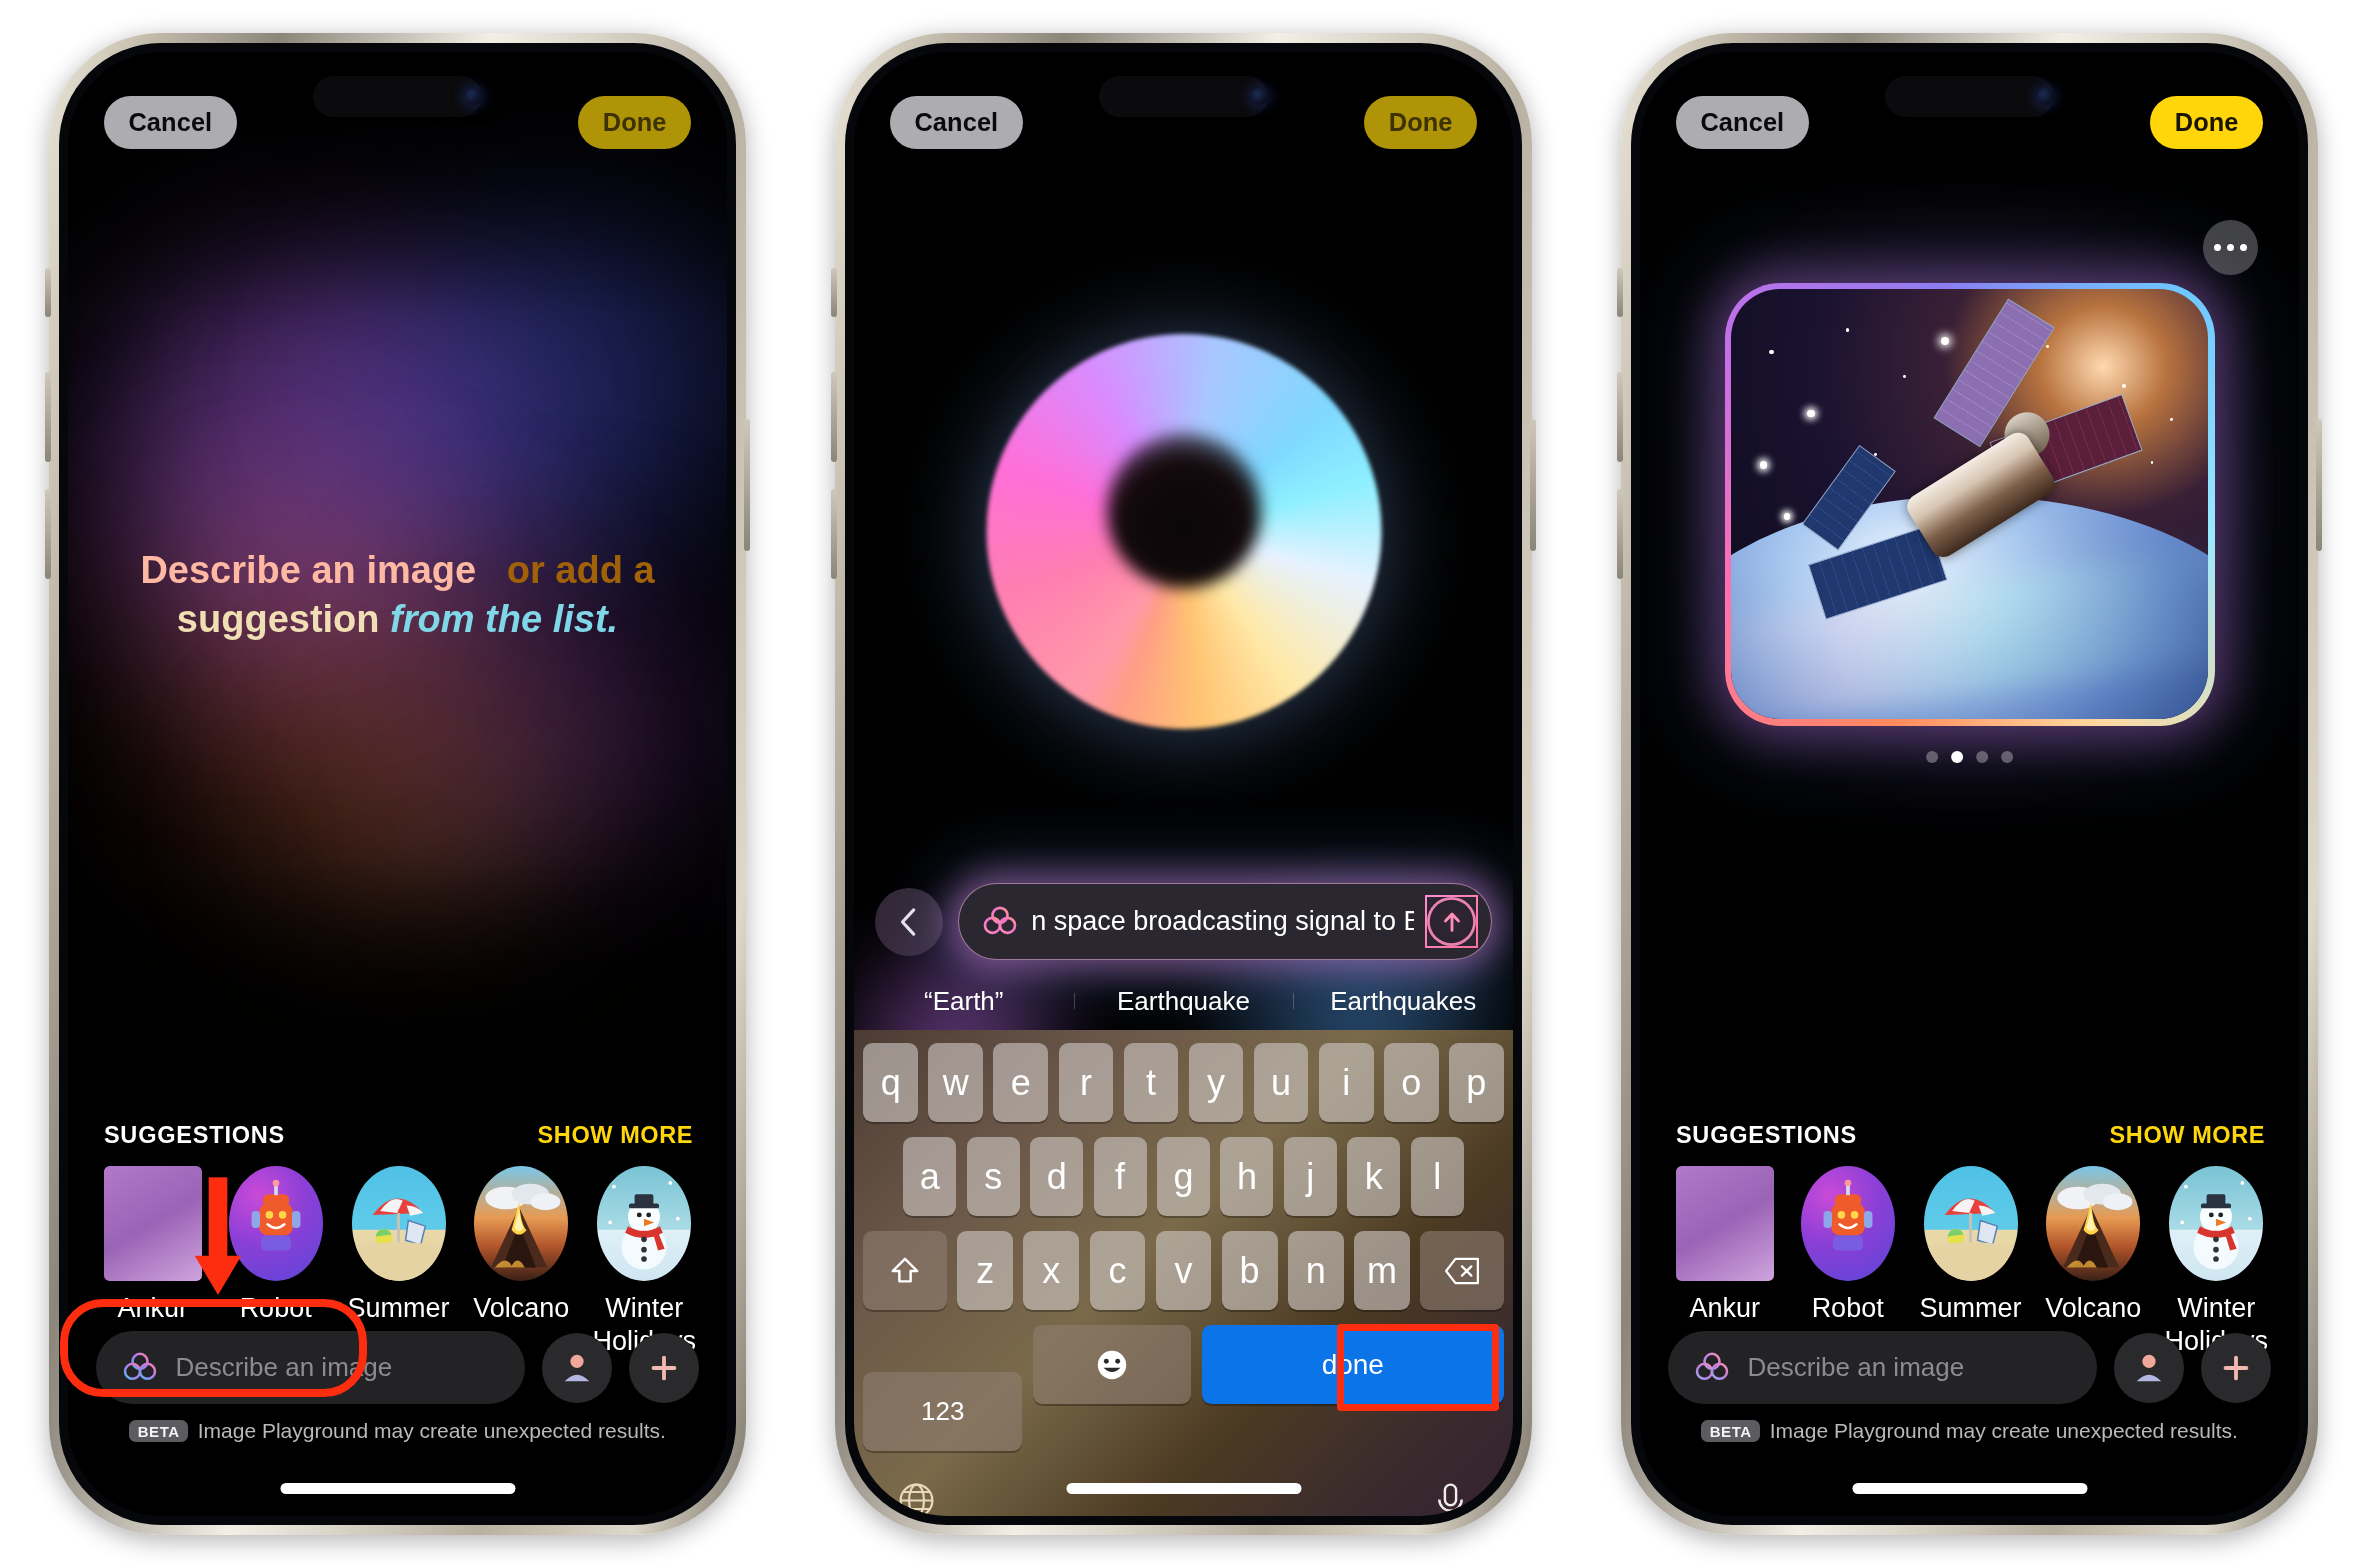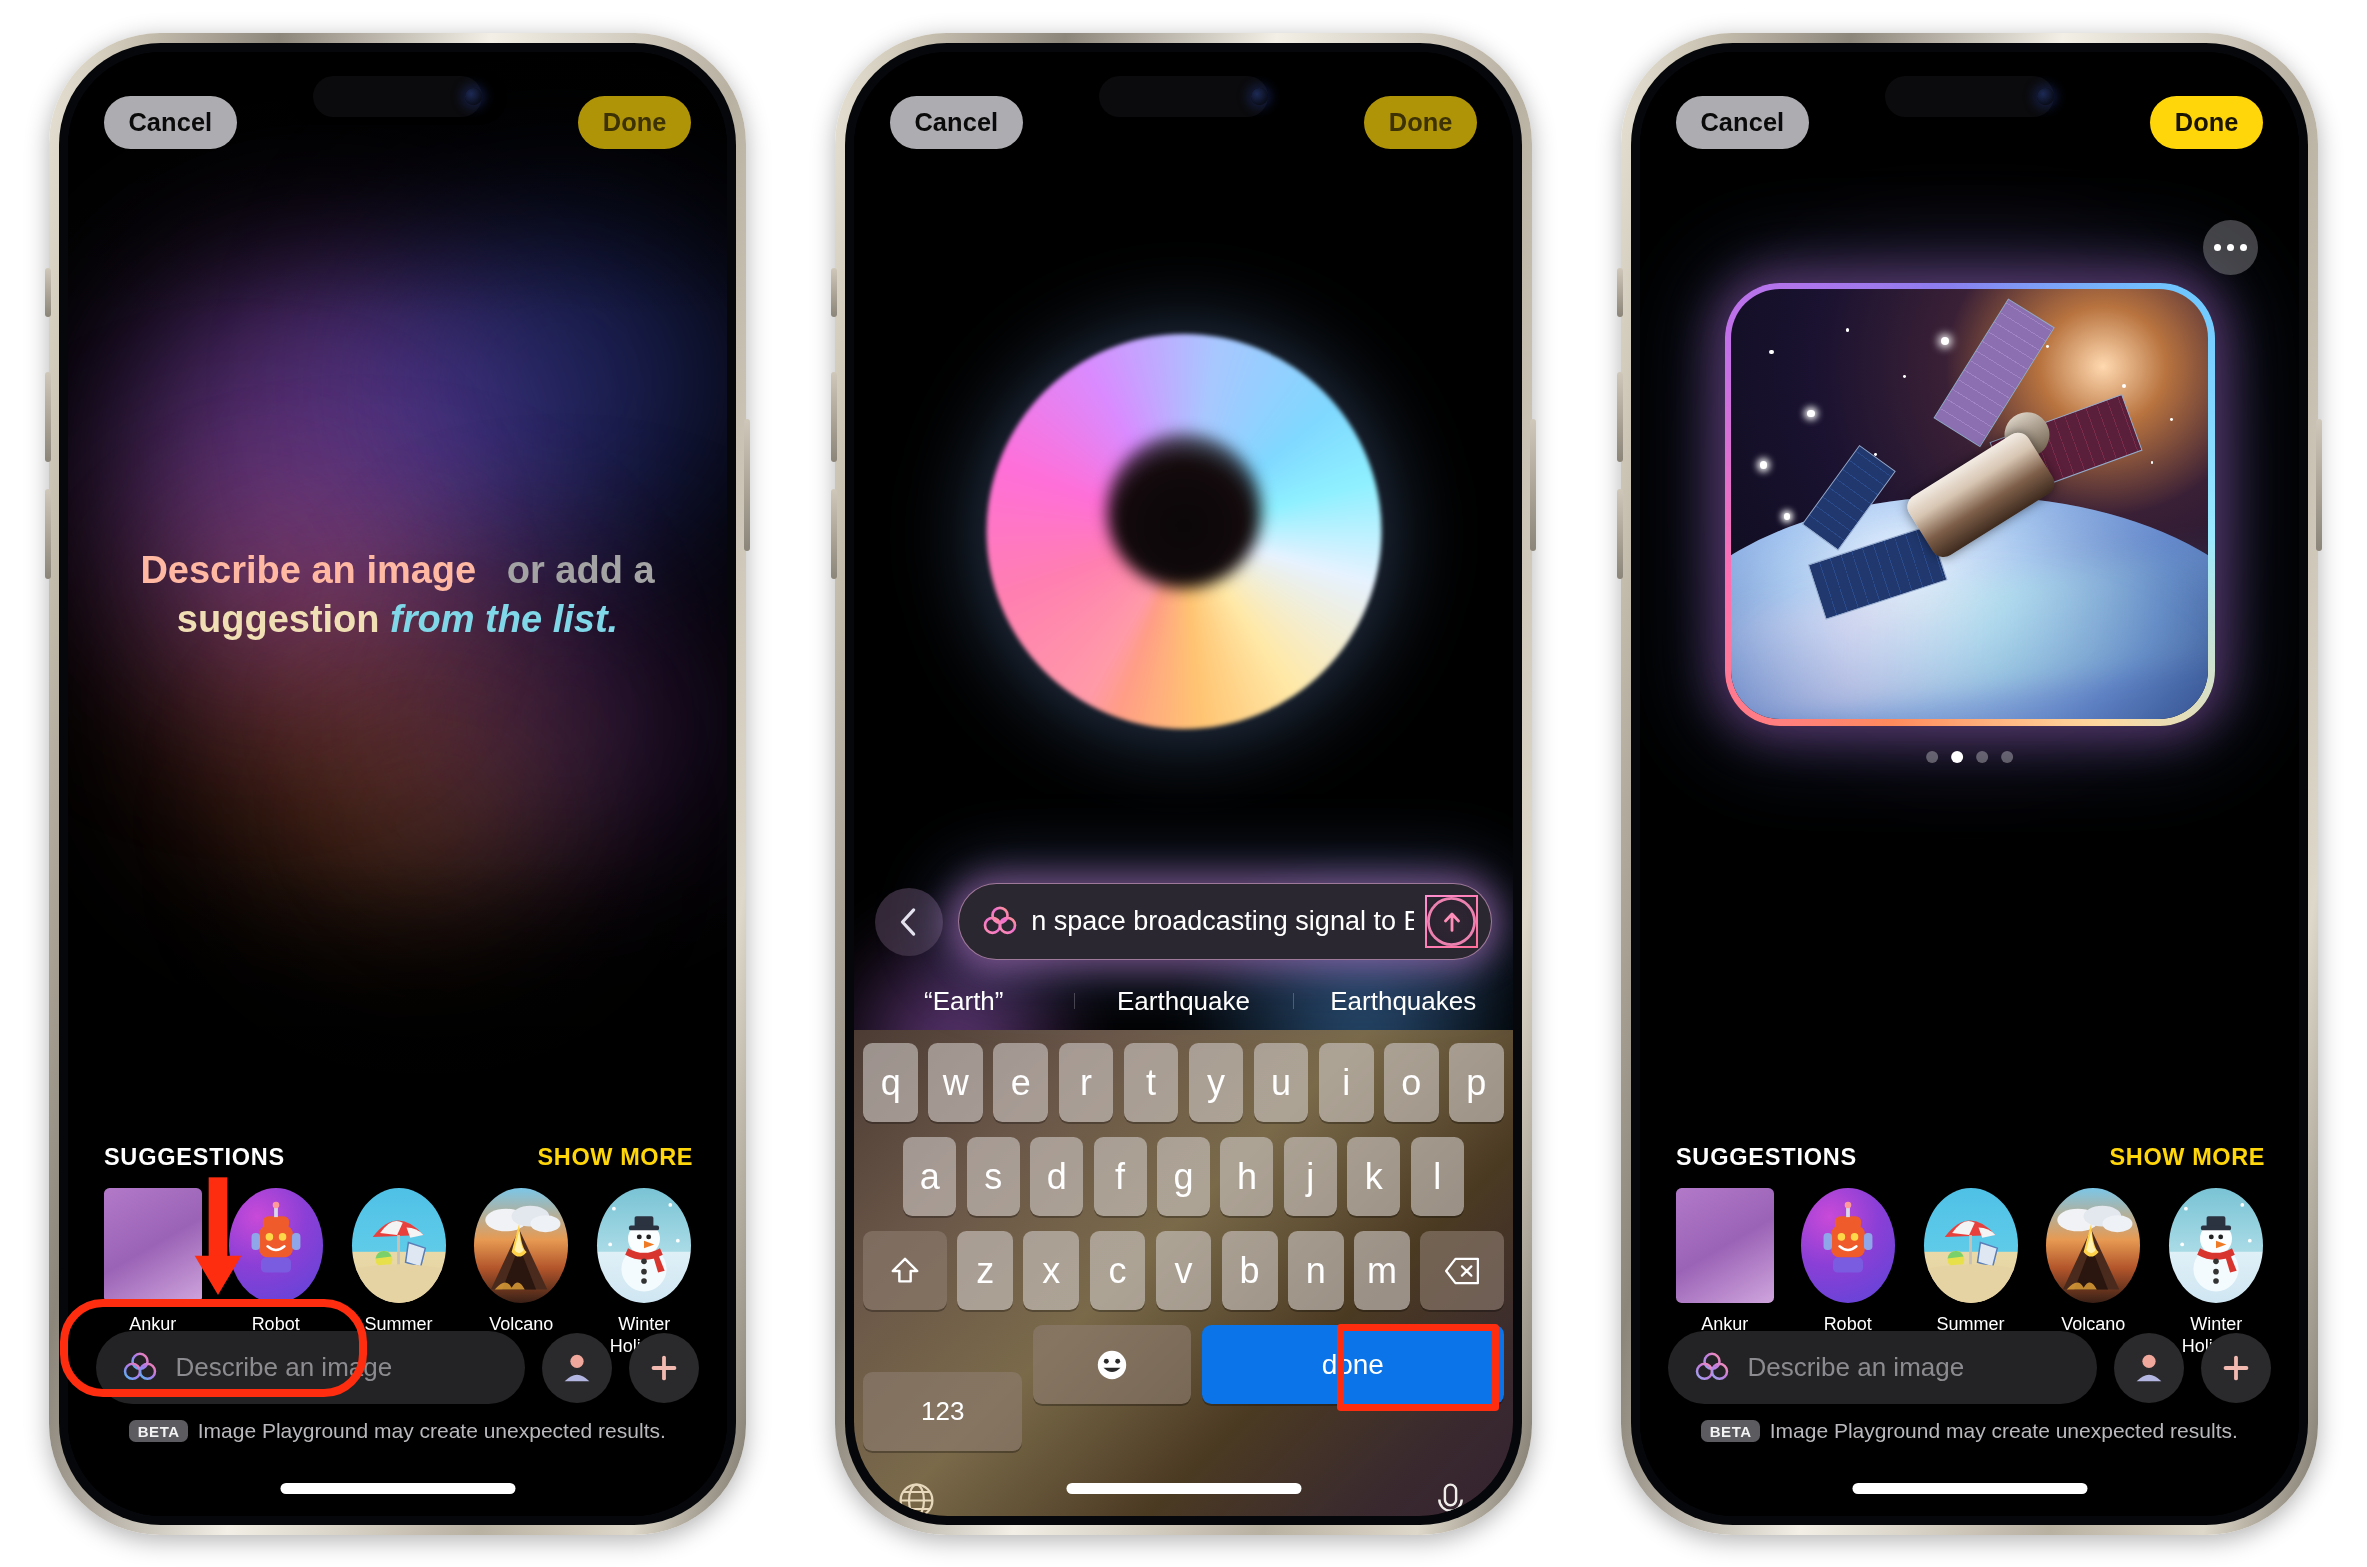--- a/index.html
+++ b/index.html
@@ -91,38 +91,38 @@
     position:absolute; inset:0;
     background: linear-gradient(180deg, rgba(0,0,0,.75) 0%, rgba(0,0,0,0) 18%, rgba(0,0,0,0) 55%, #000 78%, #000 100%);
   }
 
   .hero-text {
     position:absolute; left: 56px; right: 56px; top: 494px;
     text-align:center; font-size: 38px; font-weight: 700; line-height: 1.28;
     z-index: 4;
   }
   .hero-text span { display:inline; }
-  .g1 { color:#ffb9a3; } .g3 { color:#a3a3a3;margin-left:20px; } .g6 { color:#f0dfb4; } .g8 { color:#7fd7e8;font-style:italic; }
+  .g1 { color:#ffb9a3; } .g3 { color:#a16207;margin-left:20px; } .g6 { color:#f0dfb4; } .g8 { color:#7fd7e8;font-style:italic; }
 
   
   .sug-wrap { position:absolute; left:2px; right:0; bottom: 158px; z-index: 7; }
   .sug-head {
     display:flex; align-items:center; justify-content:space-between;
     padding: 0 34px; margin-bottom: 17px;
   }
   .sug-title { color:#fff; font-size: 23.5px; font-weight:600; letter-spacing:0.8px; }
   .sug-more  { color:#ffd60a; font-size: 23.5px; font-weight:700; letter-spacing:0.6px; cursor:pointer; }
   .sug-row { display:flex; align-items:flex-start; padding: 0 28px; gap: 13px; }
   .sug-item { width: 117px; display:flex; flex-direction:column; align-items:center; cursor:pointer; }
   .sug-thumb {
     width: 94px; height: 115px; border-radius: 50% / 50%;
     overflow:hidden; position:relative; flex:none;
   }
   .sug-thumb.square { border-radius: 5.6px; width:98px; }
-  .sug-label { margin-top: 11.3px; color:#fff; font-size: 18px; text-align:center; line-height:1.22; }
+  .sug-label { margin-top: 11.3px; color:#fff; font-size: 27px; text-align:center; line-height:1.22; }
 
   
   .th-ankur { background: linear-gradient(150deg,#b279c9,#9b63b6 50%,#cfa5dd); }
   .th-robot { background: radial-gradient(circle at 30% 25%, #c94ad8 0%, #8b3fd6 45%, #5b45d8 100%); }
   .th-summer{ background: linear-gradient(180deg,#4fc1e6 0%,#5fcbe9 55%,#e9d9a8 56%,#e6d2a0 100%); }
   .th-volcano{background: linear-gradient(180deg,#7bc6e8 0%,#e79a52 45%,#b2552b 70%,#3a2016 100%); }
   .th-winter{ background: linear-gradient(180deg,#79c3d5 0%,#a9dbe6 55%,#dff0f7 56%,#cfe6f2 100%); }
   .art { position:absolute; inset:0; }
 
   

